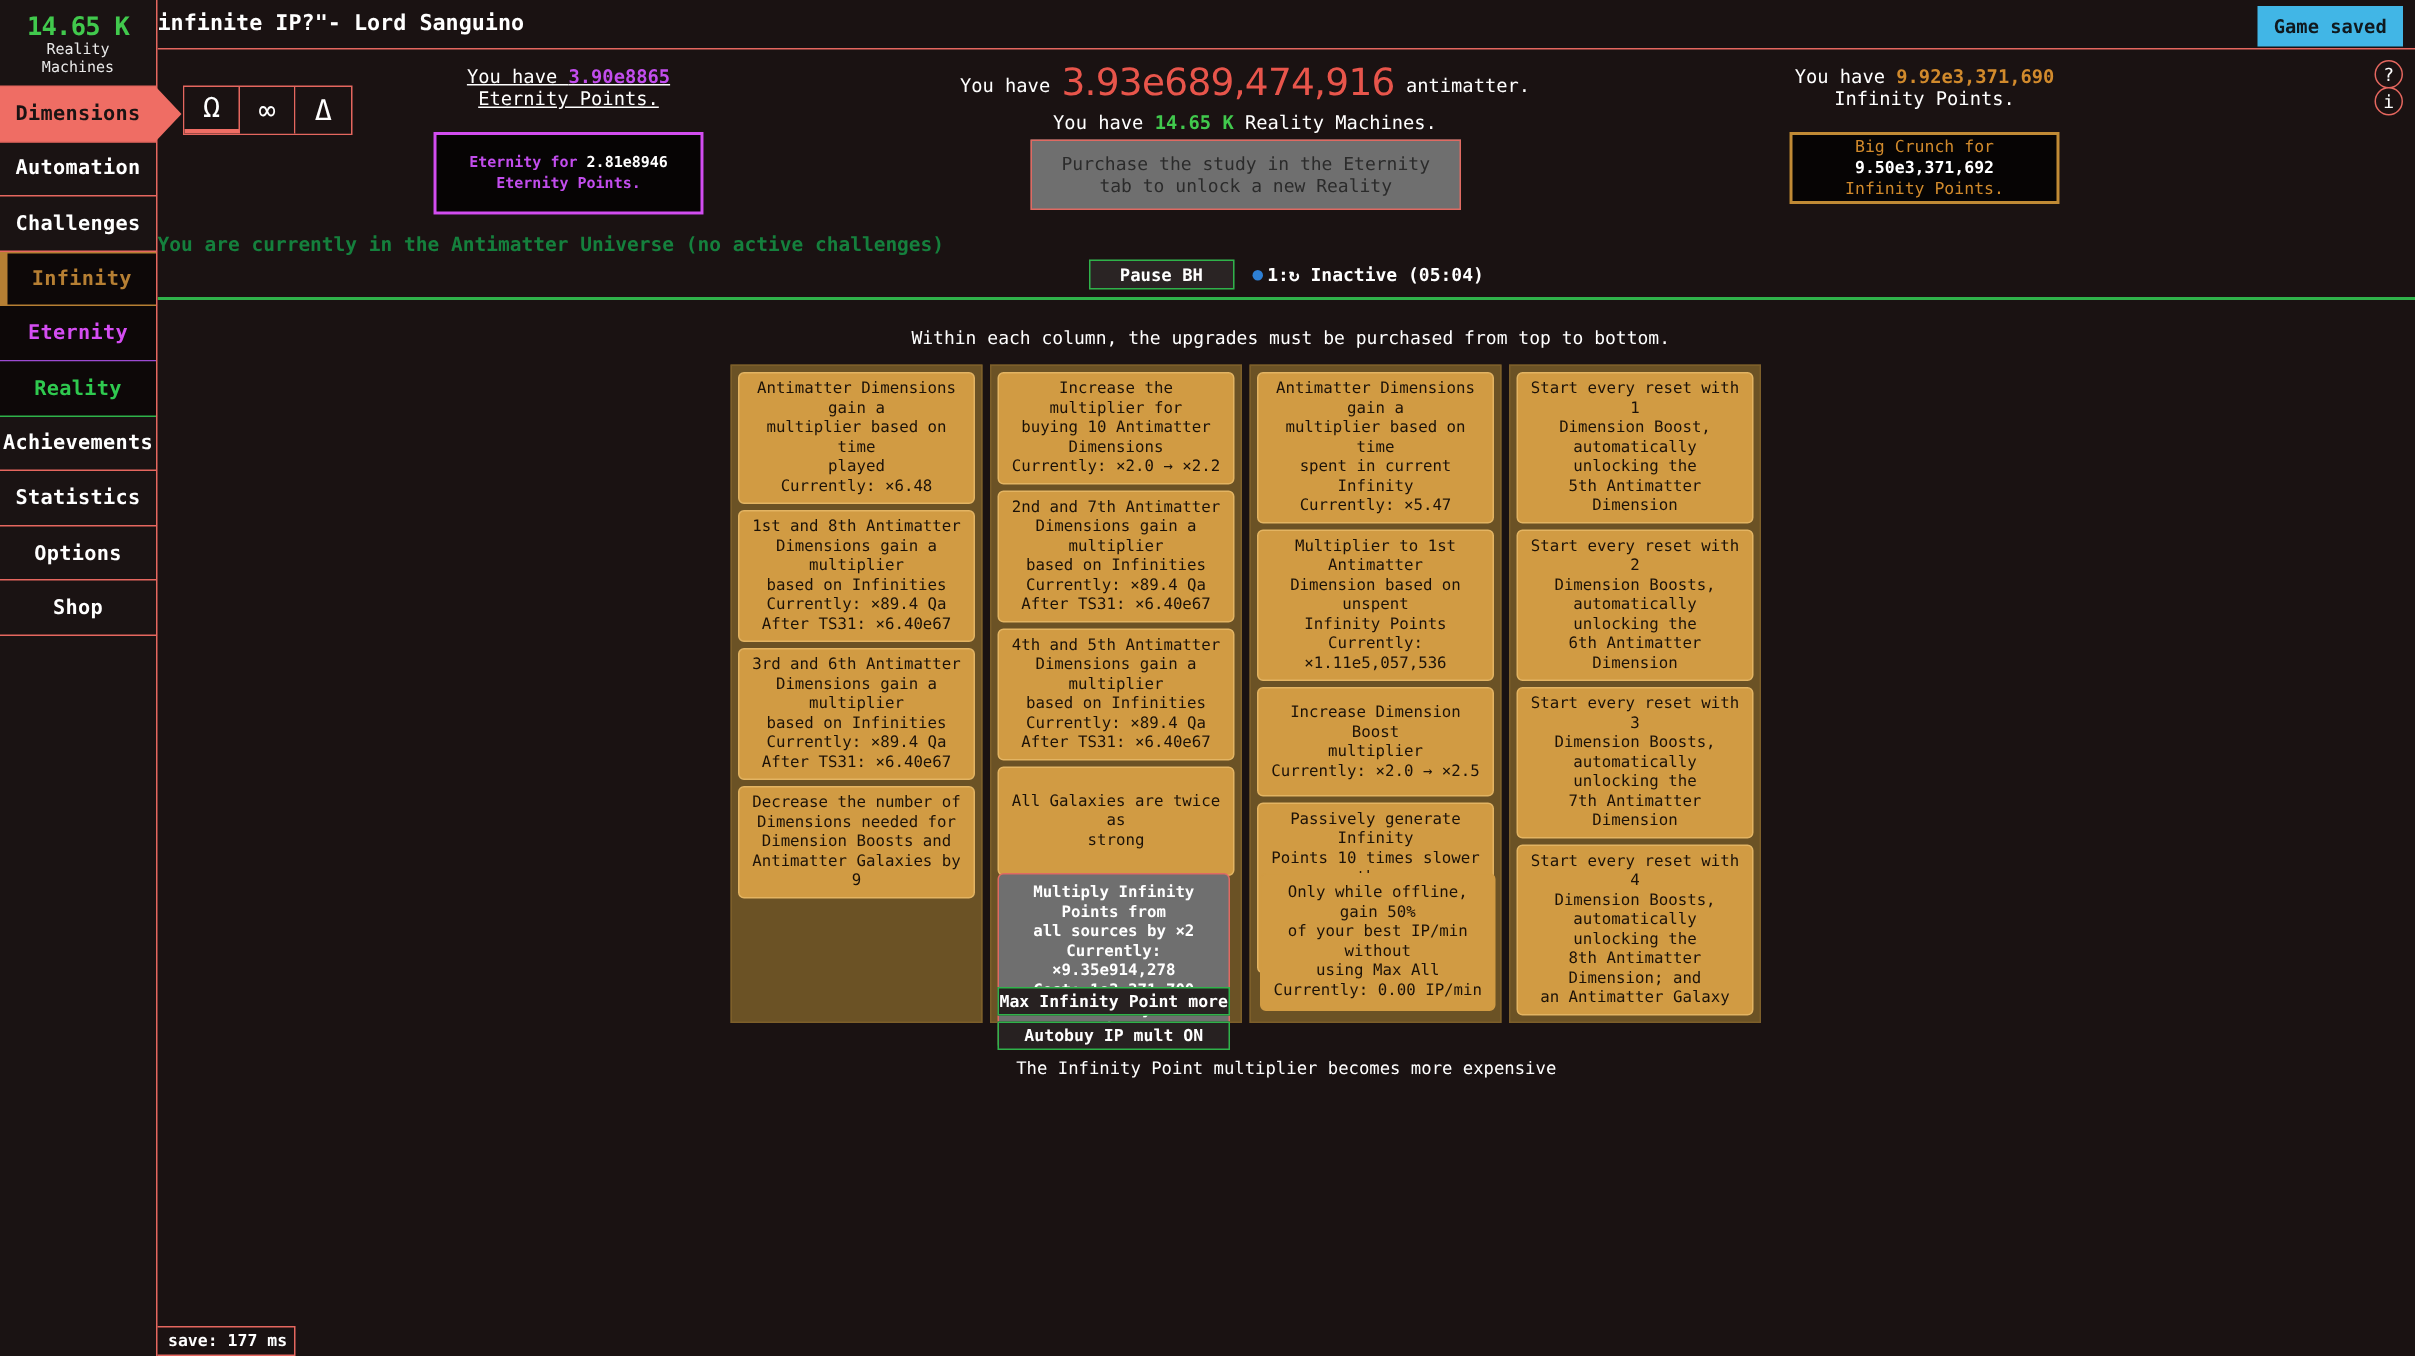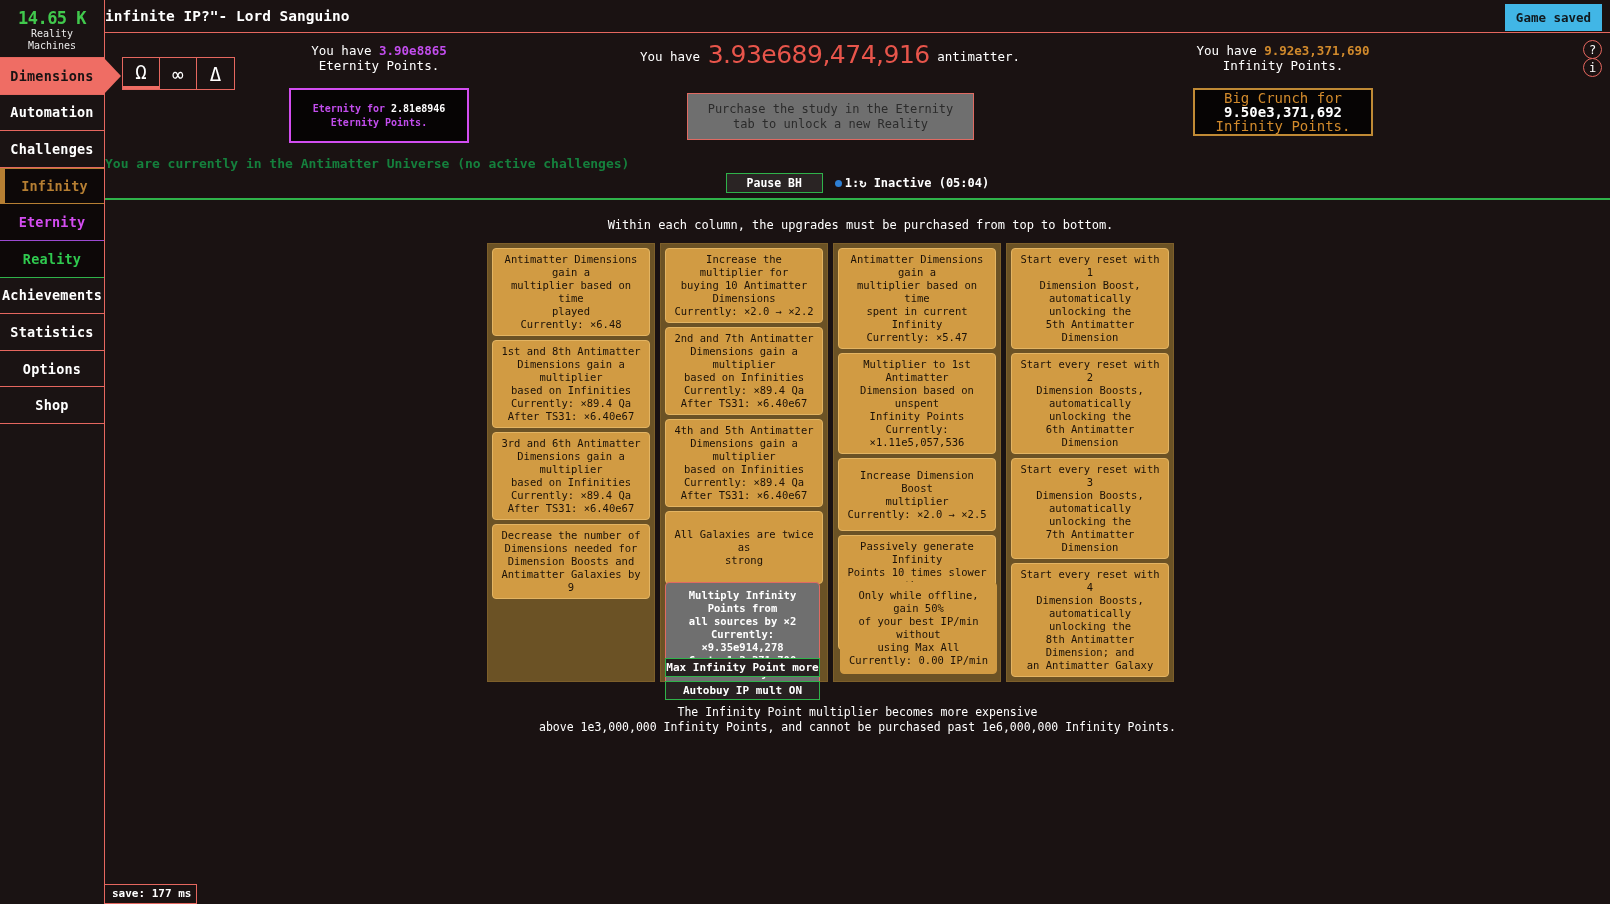--- a/index.html
+++ b/index.html
@@ -87,21 +87,21 @@
   .tabicon {
     width: 37px; height: 31px;
     display: flex; align-items: center; justify-content: center;
     font-size: 19px; color: #ffffff; cursor: pointer;
     border-right: 1px solid #e5675f; background: #1a1212;
   }
   .tabicon:last-child { border-right: none; }
   .tabicon.sel { border-bottom: 3px solid #ef6d64; }
 
   .hdr-text { text-align: center; font-size: 12.5px; line-height: 15px; color: #ffffff; }
-  #ep-block { position: absolute; left: 289px; top: 43px; width: 180px; }
+  #ep-block { position: absolute; left: 289px; top: 43px; width: 180px; text-decoration: underline; }
   .ep-val { color: #c24ded; font-weight: bold; }
   #ep-button {
     position: absolute; left: 289px; top: 88px; width: 180px; height: 55px;
     border: 2px solid #d24df0; background: #060404;
     color: #c24ded; font-size: 10px; font-weight: bold; line-height: 14px;
     display: flex; align-items: center; justify-content: center; text-align: center;
     cursor: pointer; padding: 0 6px;
   }
   #ep-button .b { color: #ffffff; }
 
@@ -117,21 +117,21 @@
     color: #2b2b2b; font-size: 12px; line-height: 15px;
     display: flex; align-items: center; justify-content: center; text-align: center;
     cursor: pointer; padding: 0 8px;
   }
 
   #ip-block { position: absolute; left: 1193px; top: 43px; width: 180px; text-align: center; }
   .ip-val { color: #d18a2c; font-weight: bold; }
   #ip-button {
     position: absolute; left: 1193px; top: 88px; width: 180px; height: 48px;
     border: 2px solid #c08a35; background: #060404;
-    color: #d18a2c; font-size: 14px; line-height: 14px;
+    color: #d18a2c; font-size: 11px; line-height: 14px;
     display: flex; align-items: center; justify-content: center; text-align: center;
     cursor: pointer; padding: 0 5px;
   }
   #ip-button .b { color: #ffffff; font-weight: bold; }
 
   
   #status-line {
     position: absolute; left: 105px; right: 0; top: 156px;
     text-align: left; font-size: 13px; font-weight: bold; color: #15803d;
   }
@@ -287,20 +287,23 @@
 <div id="ep-button">
   <div>
     <span>Eternity for </span><span class="b">2.81e8946</span><span> Eternity Points.</span>
   </div>
 </div>
 
 <div id="am-block">
   <div id="am-line1">
     <span>You have </span><span id="am-big">3.93e689,474,916</span><span> antimatter.</span>
   </div>
+  <div id="am-line2">
+    <span>You have </span><span class="rm-green">14.65 K</span><span> Reality Machines.</span>
+  </div>
 </div>
 <div id="am-button">Purchase the study in the Eternity tab to unlock a new Reality</div>
 
 <div id="ip-block" class="hdr-text">
   <span>You have </span><span class="ip-val">9.92e3,371,690</span><br>
   <span>Infinity Points.</span>
 </div>
 <div id="ip-button">
   <div>
     <span>Big Crunch for </span><span class="b">9.50e3,371,692</span><br>
@@ -483,16 +486,15 @@
     <span>using Max All</span><br>
     <span>Currently: 0.00 IP/min</span>
   </div>
     </div>
 </div>
 <div class="mini-btn" id="max-ip">Max Infinity Point more</div>
 <div class="mini-btn" id="auto-ip">Autobuy IP mult ON</div>
 
 <div id="ip-note">
   <span>The Infinity Point multiplier becomes more expensive</span><br>
-  <span>above 1e3,000,000 Infinity Points, and cannot be purchased past 1e6,000,000 Infinity Points.</span>
 </div>
 
 <div id="save-time">Time since last save: 177 ms</div>
 
 </body></html>

